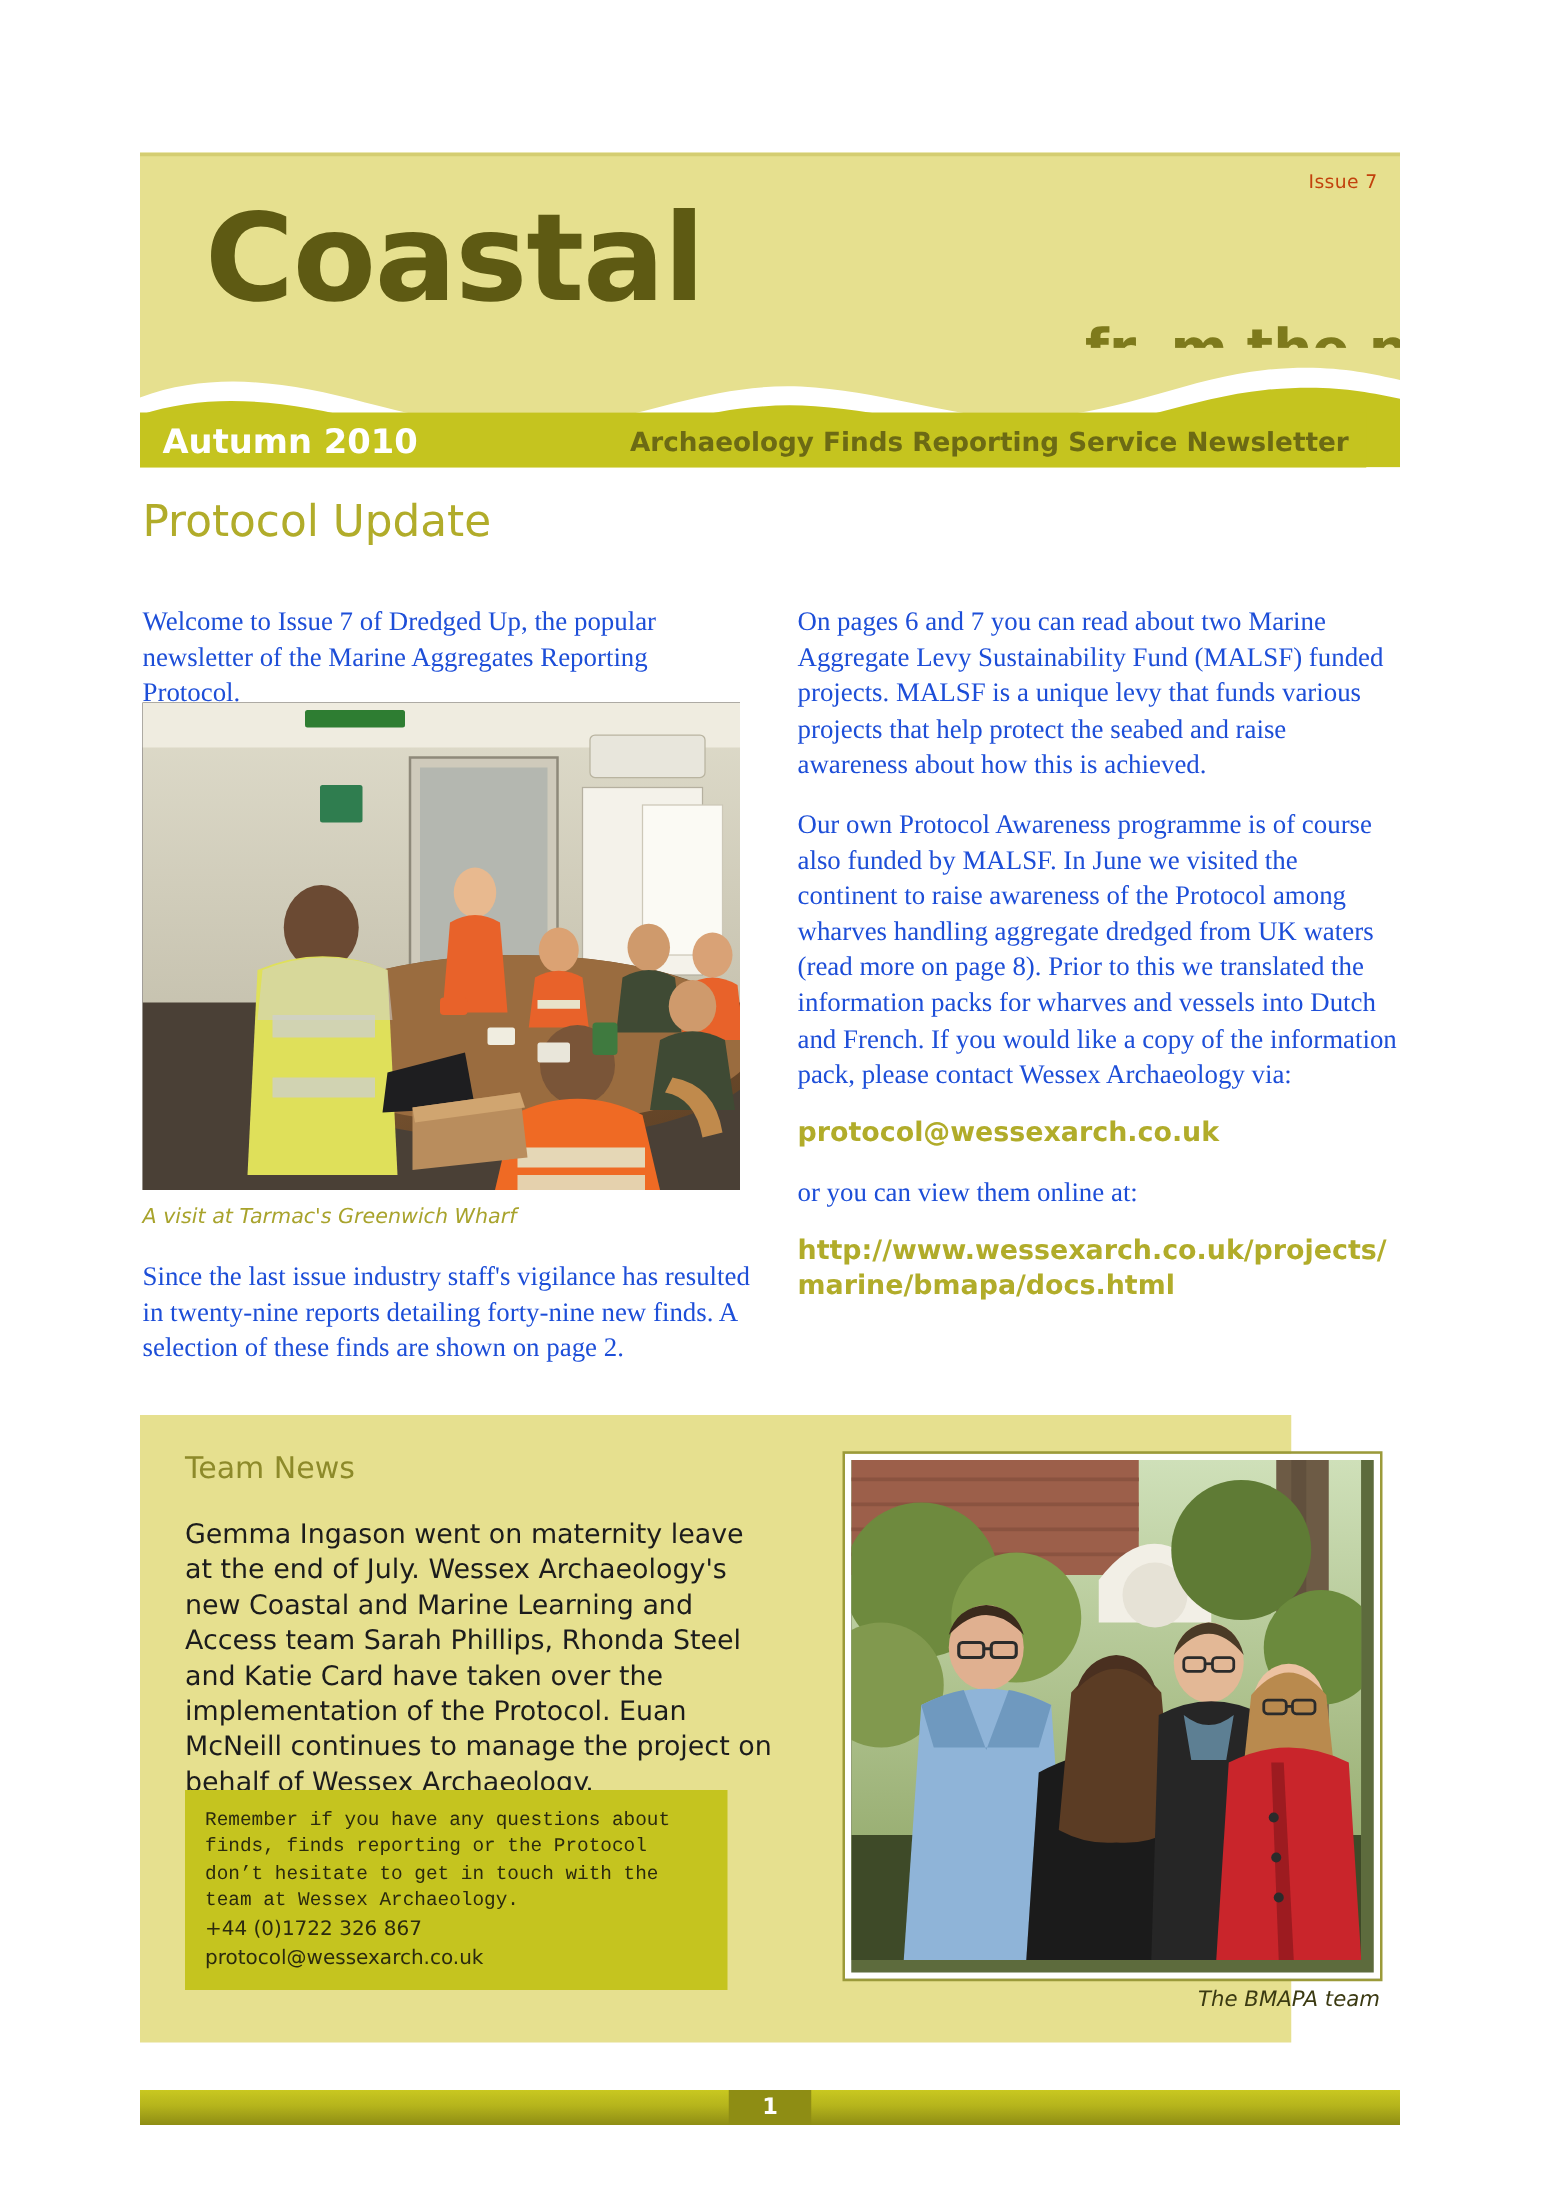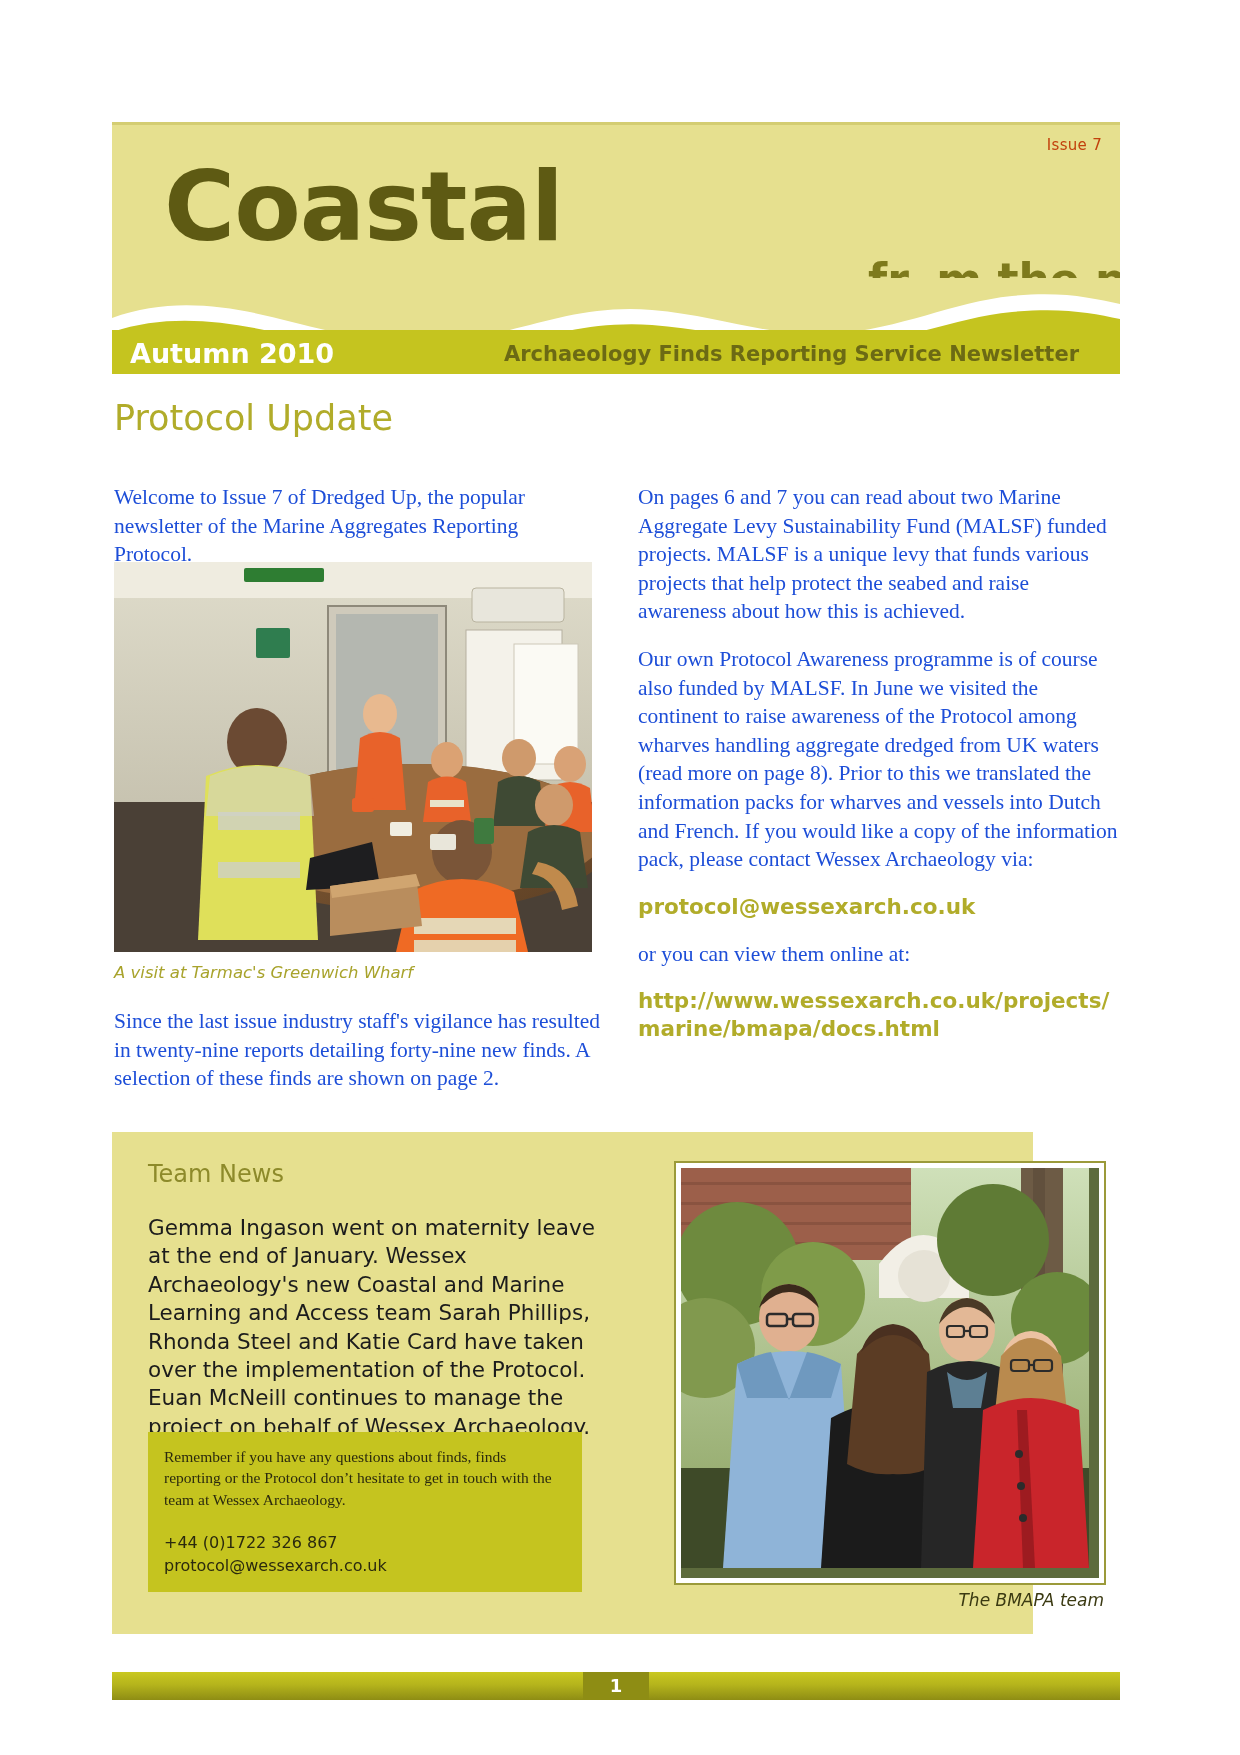--- a/index.html
+++ b/index.html
@@ -228,21 +228,21 @@
     background: #c5c41f;
   }
   .contact-note {
     position: absolute;
     left: 16px;
     top: 14px;
     width: 400px;
     font-size: 15.5px;
     line-height: 1.38;
     color: #2b2a0e;
-    font-family: Liberation Serif, serif;
+    font-family: Liberation Mono, monospace;
   }
   .contact-phone {
     position: absolute;
     left: 16px;
     top: 100px;
     font-size: 16px;
     line-height: 1.42;
     color: #2b2a0e;
     font-family: "DejaVu Sans", sans-serif;
   }
@@ -428,21 +428,21 @@
   <div class="col-right">
     <p class="body-text">On pages 6 and 7 you can read about two Marine Aggregate Levy Sustainability Fund (MALSF) funded projects. MALSF is a unique levy that funds various projects that help protect the seabed and raise awareness about how this is achieved.</p>
     <p class="body-text">Our own Protocol Awareness programme is of course also funded by MALSF. In June we visited the continent to raise awareness of the Protocol among wharves handling aggregate dredged from UK waters (read more on page 8). Prior to this we translated the information packs for wharves and vessels into Dutch and French. If you would like a copy of the information pack, please contact Wessex Archaeology via:</p>
     <p class="link-text">protocol@wessexarch.co.uk</p>
     <p class="body-text">or you can view them online at:</p>
     <p class="link-text">http://www.wessexarch.co.uk/projects/marine/bmapa/docs.html</p>
   </div>
 
   <div class="team-panel">
     <div class="team-heading">Team News</div>
-    <div class="team-body">Gemma Ingason went on maternity leave at the end of January. Wessex Archaeology's new Coastal and Marine Learning and Access team Sarah Phillips, Rhonda Steel and Katie Card have taken over the implementation of the Protocol. Euan McNeill continues to manage the project on behalf of Wessex Archaeology.</div>
+    <div class="team-body">Gemma Ingason went on maternity leave at the end of July. Wessex Archaeology's new Coastal and Marine Learning and Access team Sarah Phillips, Rhonda Steel and Katie Card have taken over the implementation of the Protocol. Euan McNeill continues to manage the project on behalf of Wessex Archaeology.</div>
 
     <div class="contact-box">
       <div class="contact-note">Remember if you have any questions about finds, finds reporting or the Protocol don’t hesitate to get in touch with the team at Wessex Archaeology.</div>
       <div class="contact-phone">+44 (0)1722 326 867</div>
       <div class="contact-email">protocol@wessexarch.co.uk</div>
     </div>
   </div>
 
   <div class="photo2">
     <svg width="408" height="400" viewBox="0 0 408 400" xmlns="http://www.w3.org/2000/svg">

